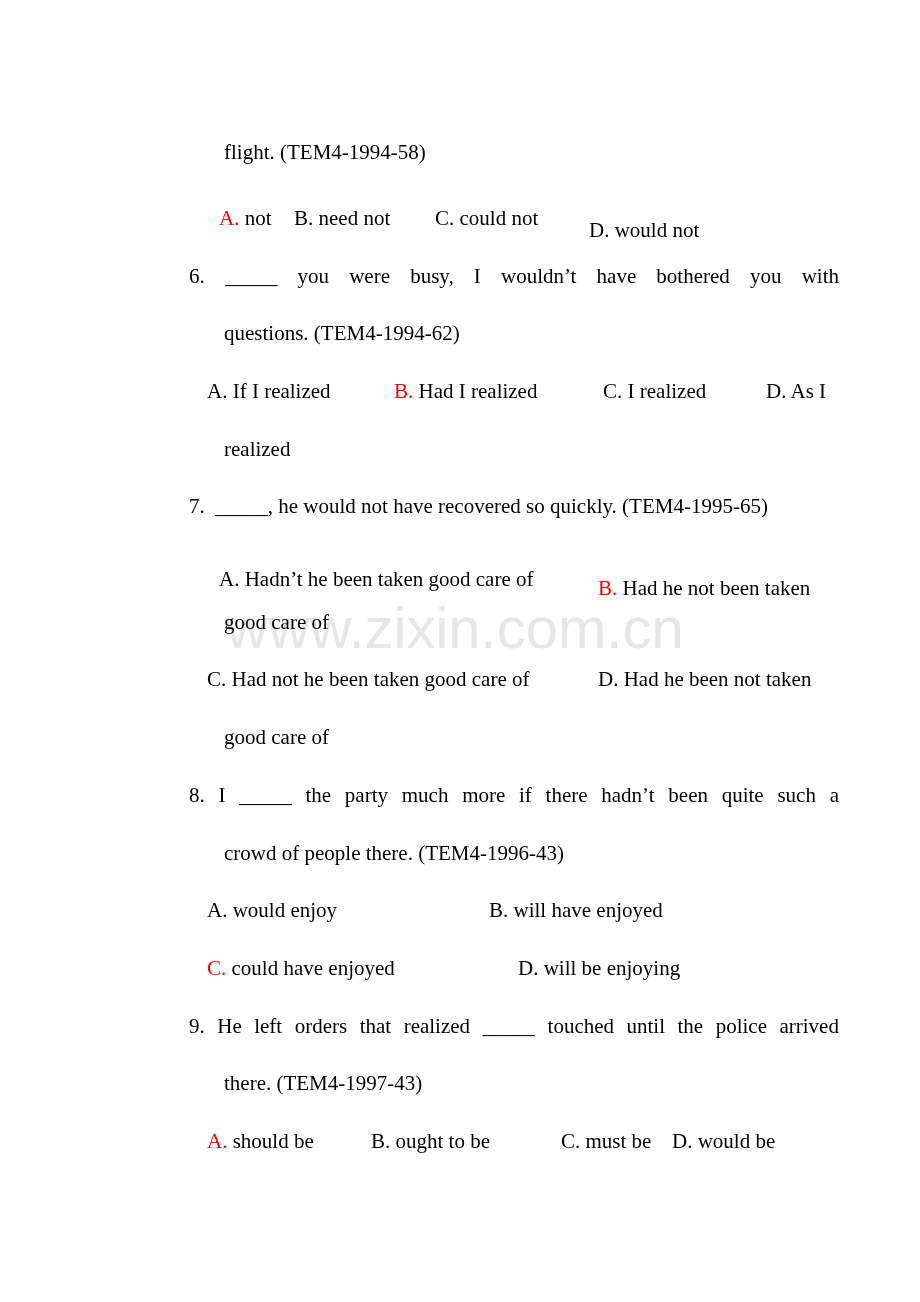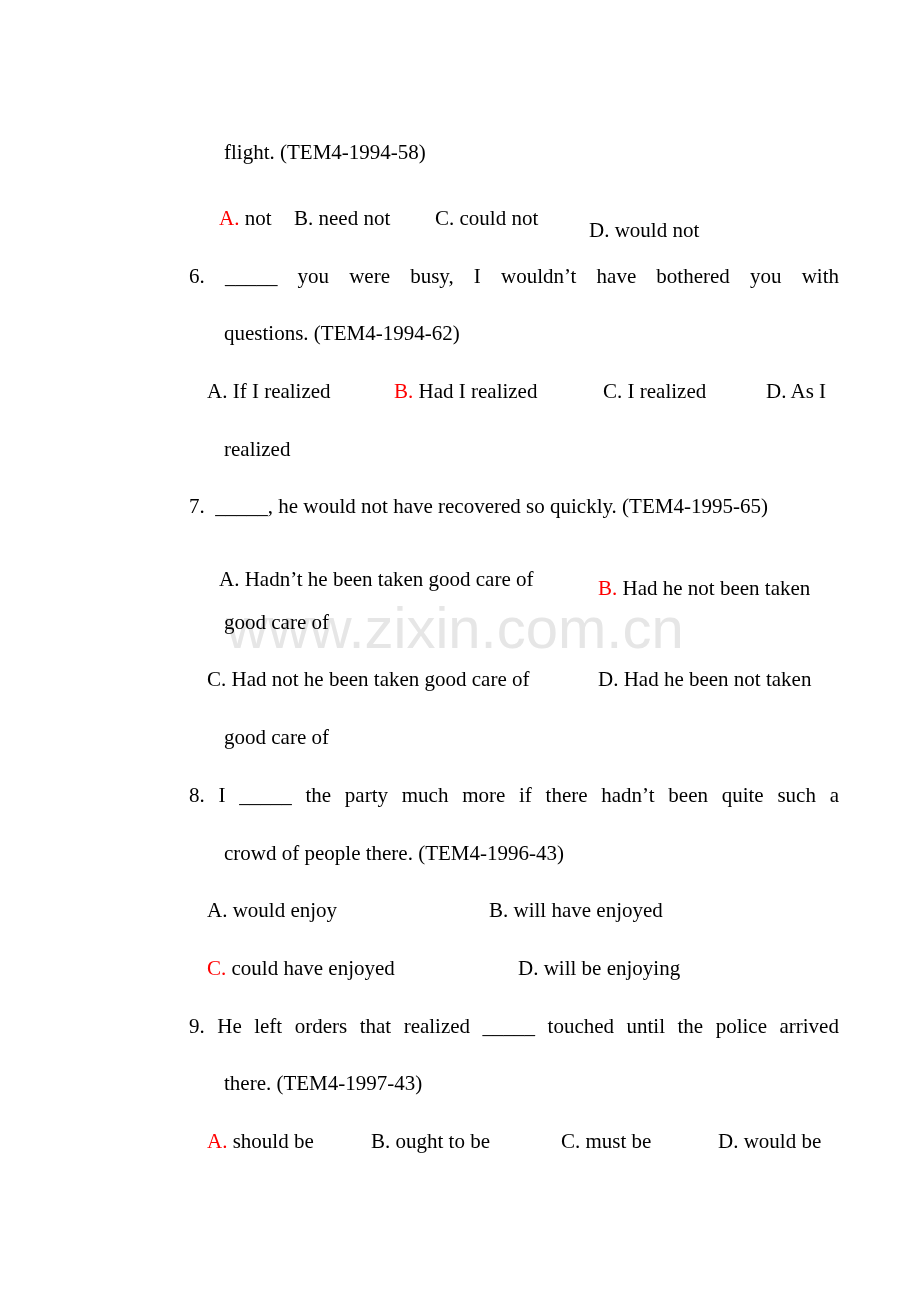--- a/index.html
+++ b/index.html
@@ -134,16 +134,16 @@
       <span>until</span>
       <span>the</span>
       <span>police</span>
       <span>arrived</span>
     </div>
     <div class="line" style="left:224px; top:1071px;">there. (TEM4-1997-43)</div>
 
     <span class="opt" style="left:207px; top:1129px;"><span class="ans">A.</span><span> should be</span></span>
     <span class="opt" style="left:371px; top:1129px;"><span>B.</span><span> ought to be</span></span>
     <span class="opt" style="left:537px; top:1129px;margin-left:24px;"><span>C.</span><span> must be</span></span>
-    <span class="opt" style="left:672px; top:1129px;margin-left:46px;"><span>D.</span><span> would be</span></span>
+    <span class="opt" style="left:672px; top:1129px;"><span>D.</span><span> would be</span></span>
   </div>
 
 </div>
 
 </body></html>

